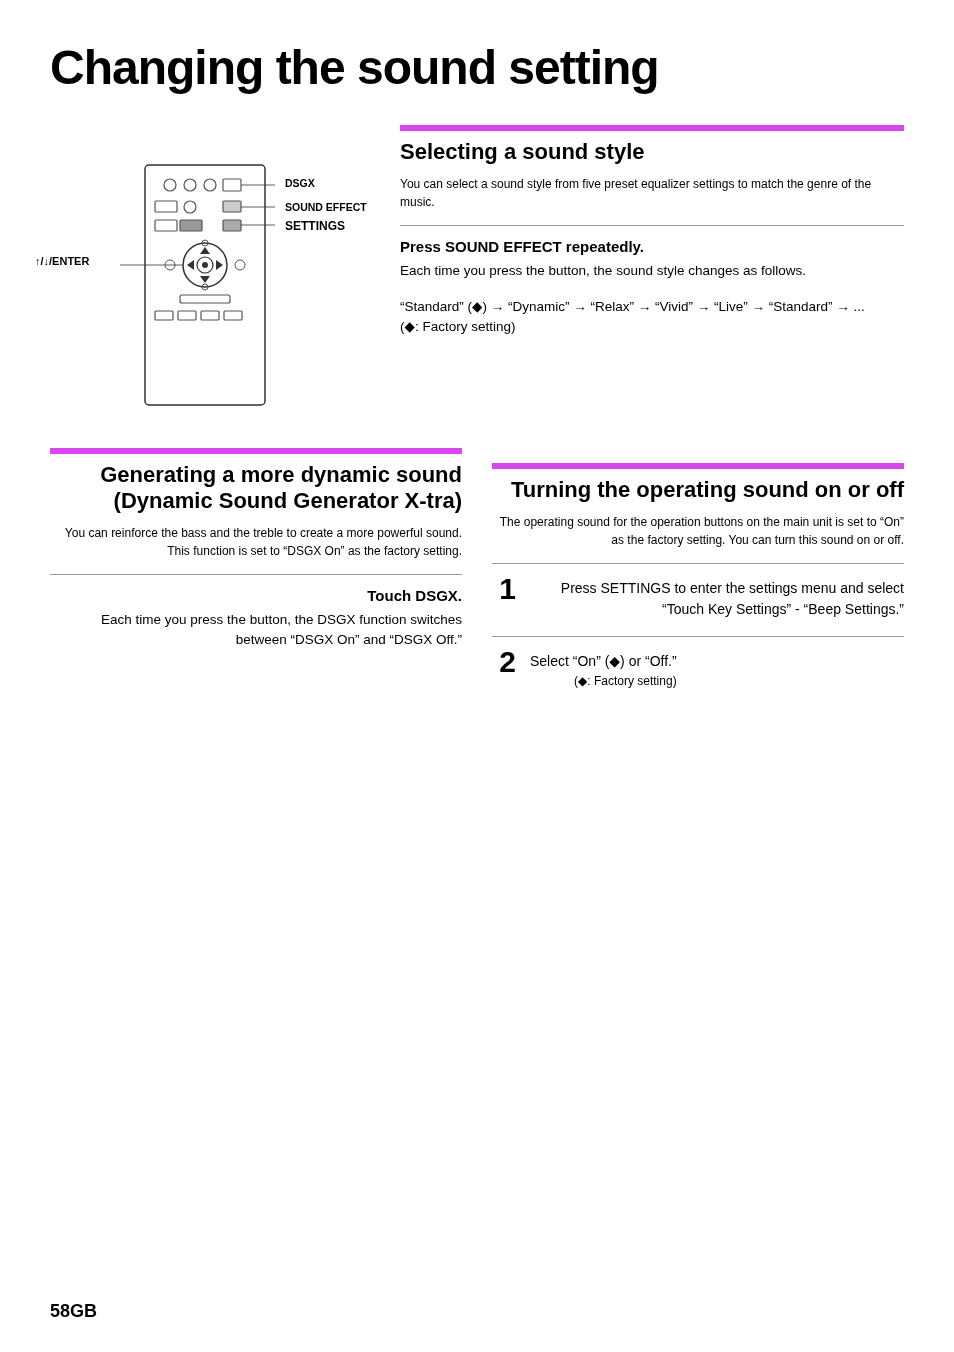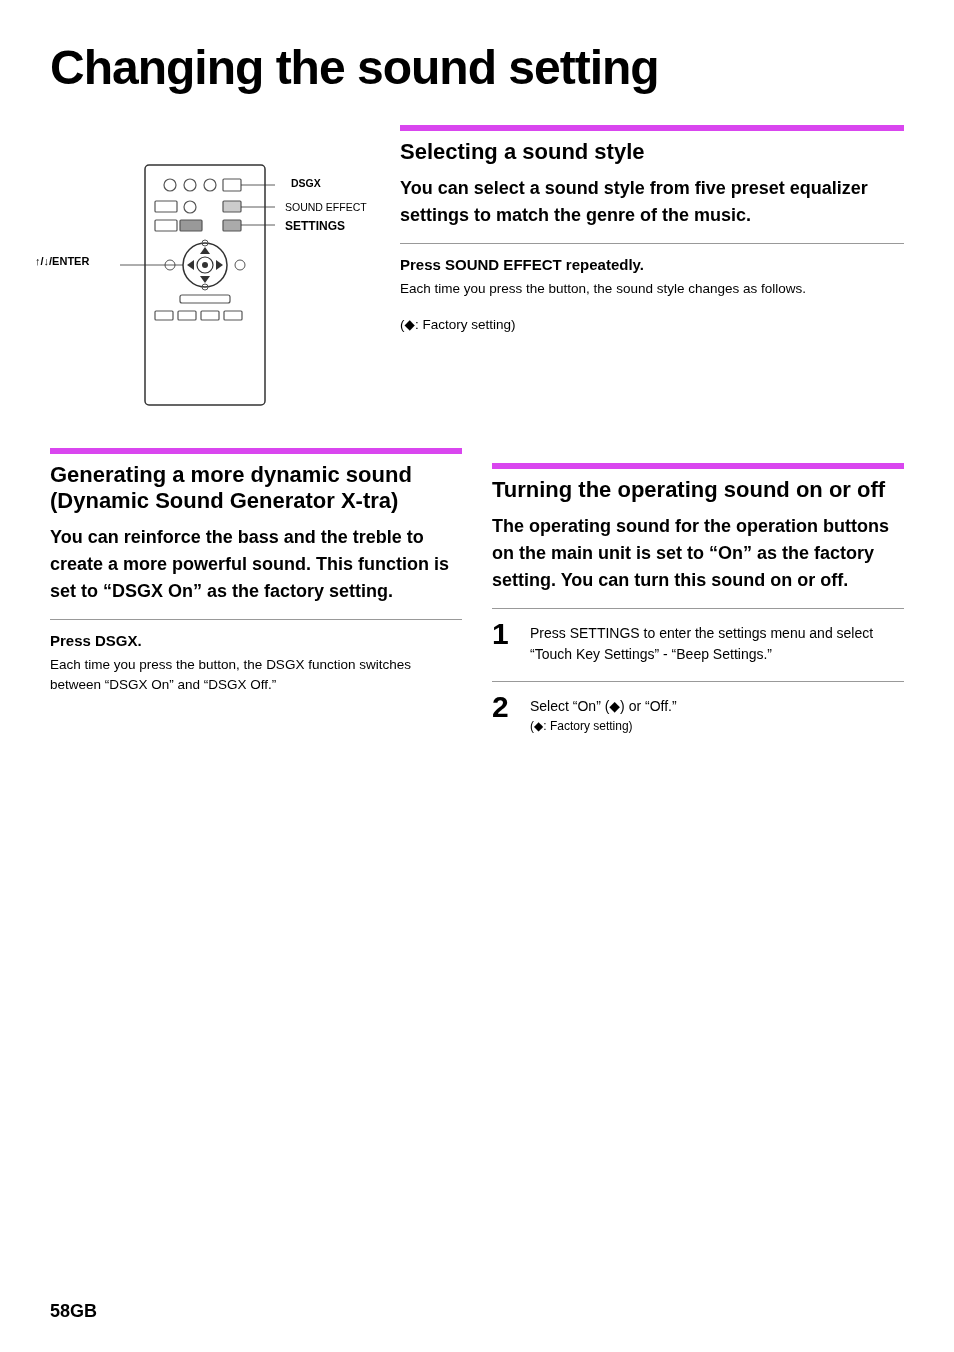--- a/index.html
+++ b/index.html
@@ -43,24 +43,23 @@
     .section-title {
       font-size: 22px;
       font-weight: 900;
       font-family: Arial Black, Arial, sans-serif;
       border-top: 6px solid #d946ef;
       padding-top: 8px;
       margin-bottom: 10px;
     }
 
     .section-body {
-      font-size: 18px;
+      font-size: 12px;
       line-height: 1.5;
       margin-bottom: 14px;
-      font-weight: bold;
     }
 
     .subsection-divider {
       border: none;
       border-top: 1px solid #999;
       margin: 12px 0;
     }
 
     .subsection-title {
       font-size: 15px;
@@ -70,20 +69,21 @@
 
     .subsection-body {
       font-size: 13.5px;
       line-height: 1.5;
     }
 
     .bottom-section {
       display: flex;
       gap: 30px;
       margin-top: 20px;
+      text-align: right;
     }
 
     .left-bottom {
       flex: 1;
     }
 
     .right-bottom {
       flex: 1;
       margin-top: 15px;
     }
@@ -175,47 +175,48 @@
         <line x1="151" y1="30" x2="185" y2="30" stroke="#333" stroke-width="0.8"></line>
 
         <line x1="151" y1="52" x2="185" y2="52" stroke="#333" stroke-width="0.8"></line>
 
         <line x1="151" y1="70" x2="185" y2="70" stroke="#333" stroke-width="0.8"></line>
 
         <line x1="93" y1="110" x2="30" y2="110" stroke="#333" stroke-width="0.8"></line>
       </svg>
 
       
-      <div style="position:absolute; left:201px; top:22px; font-size:10.5px; font-weight:bold; white-space:nowrap;">DSGX</div>
-      <div style="position:absolute; left:195px; top:46px; font-size:10.5px; font-weight:normal; white-space:nowrap;">SOUND EFFECT</div>
+      <div style="position:absolute; left:195px; top:22px; font-size:10.5px; font-weight:bold; white-space:nowrap;">DSGX</div>
+      <div style="position:absolute; left:195px; top:46px; font-size:10.5px; font-weight:bold; white-space:nowrap;">SOUND EFFECT</div>
       <div style="position:absolute; left:195px; top:64px; font-size:12px; font-weight:bold; white-space:nowrap;">SETTINGS</div>
 
       
       <div style="position:absolute; left:-55px; top:100px; font-size:11px; font-weight:bold; white-space:nowrap;">↑/↓/ENTER</div>
     </div>
   </div>
 
   <div class="right-sections select-sound-style">
     <div class="section-title">Selecting a sound style</div>
     <p class="section-body">You can select a sound style from five preset equalizer settings to match the genre of the music.</p>
     <hr class="subsection-divider">
     <div class="subsection-title">Press SOUND EFFECT repeatedly.</div>
     <p class="subsection-body">Each time you press the button, the sound style changes as follows.</p>
     <br>
+    <p class="subsection-body">“Standard” (◆) → “Dynamic” → “Relax” → “Vivid” → “Live” → “Standard” → ...</p>
     <p class="subsection-body">(◆: Factory setting)</p>
   </div>
 </div>
 
 <div class="bottom-section">
 
   <div class="left-bottom">
     <div class="section-title">Generating a more dynamic sound (Dynamic Sound Generator X-tra)</div>
     <p class="section-body">You can reinforce the bass and the treble to create a more powerful sound. This function is set to “DSGX On” as the factory setting.</p>
     <hr class="subsection-divider">
-    <div class="subsection-title">Press DSGX.</div>
+    <div class="subsection-title">Touch DSGX.</div>
     <p class="subsection-body">Each time you press the button, the DSGX function switches between “DSGX On” and “DSGX Off.”</p>
   </div>
 
   <div class="right-bottom">
     <div class="section-title">Turning the operating sound on or off</div>
     <p class="section-body">The operating sound for the operation buttons on the main unit is set to “On” as the factory setting. You can turn this sound on or off.</p>
 
     
     <div class="numbered-step">
       <div class="step-number">1</div>

